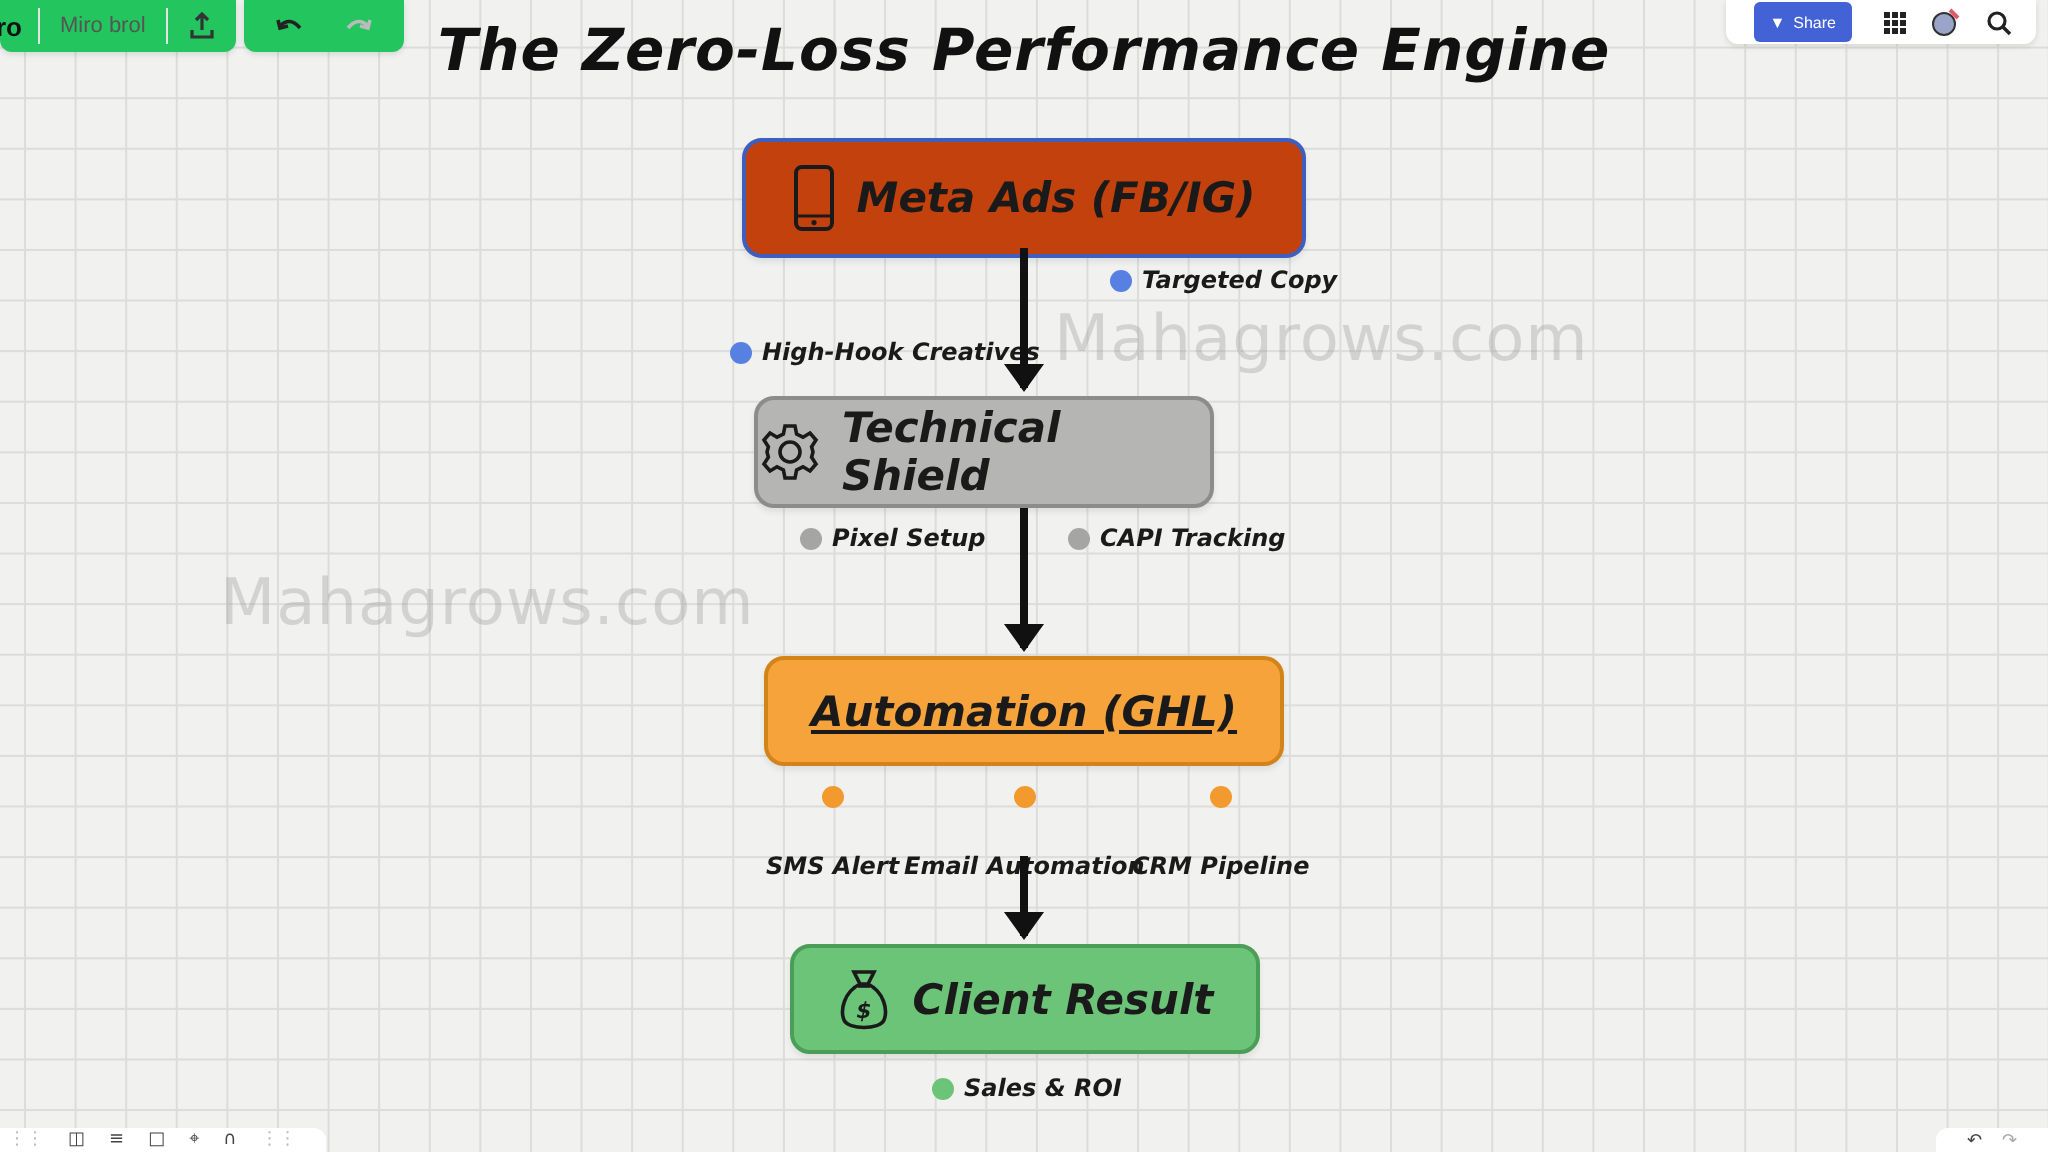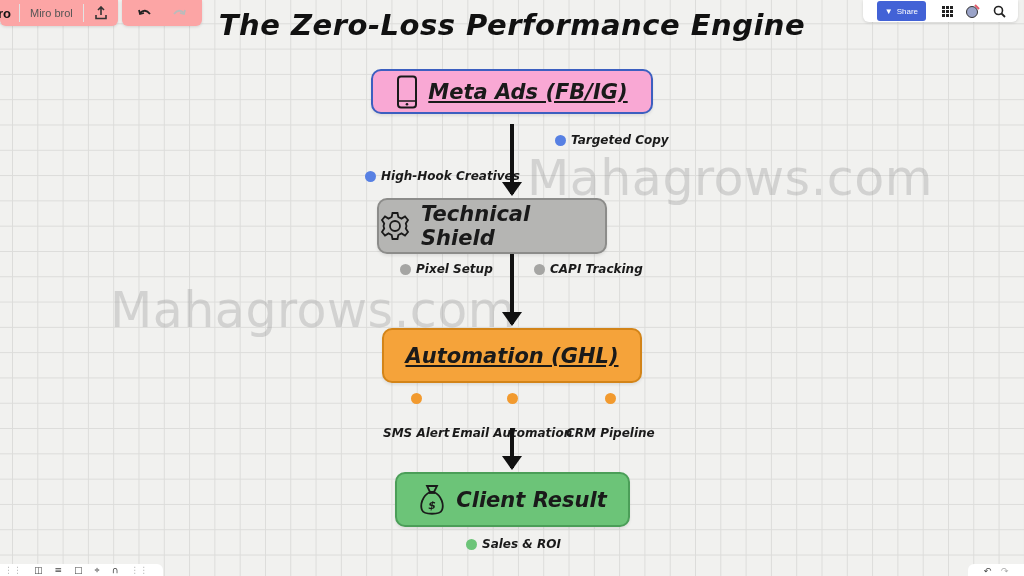--- a/index.html
+++ b/index.html
@@ -16,21 +16,21 @@
       color: #1a1a1a;
     }
     .hand { font-family: "DejaVu Sans", sans-serif; font-style: italic; font-weight: bold; }
 
     
     .tb-left {
       position: absolute; left: 0; top: 0; height: 26px;
       display: flex; align-items: center;
     }
     .tb-group {
-      background: #fca5a5; height: 26px; display: flex; align-items: center;
+      background: #22c55e; height: 26px; display: flex; align-items: center;
       border-radius: 0 0 6px 6px; box-shadow: 0 1px 3px rgba(0,0,0,0.12);
     }
     .tb-logo { font-weight: bold; font-size: 13px; padding: 0 8px 0 0; margin-left: -2px; color: #111; font-family: "Liberation Sans", sans-serif; }
     .tb-board { font-size: 11px; color: #555; padding: 0 10px; border-left: 1px solid #e3e3e3; border-right: 1px solid #e3e3e3; height: 18px; line-height: 18px; font-family: "Liberation Sans", sans-serif; }
     .tb-icon { width: 34px; height: 26px; display: flex; align-items: center; justify-content: center; font-size: 13px; color: #333; cursor: pointer; }
     .tb-icon.dim { color: #bbb; }
     .tb-undo { margin-left: 4px; padding: 0 6px; border-radius: 0 0 6px 6px; }
 
     
     .tb-right {
@@ -51,21 +51,21 @@
       font-size: 29px; letter-spacing: 0.5px; color: #111;
     }
 
     
     .node {
       position: absolute; display: flex; align-items: center; justify-content: center;
       gap: 10px; border-radius: 10px; border: 2px solid; font-size: 21px;
       box-shadow: 0 2px 3px rgba(0,0,0,0.08);
     }
     .node .icon { display: flex; align-items: center; }
-    .n-meta { left: 371px; top: 69px; width: 282px; height: 45px; background: #f9a8d4; border-color: #3c5fc0; text-decoration: underline; }
+    .n-meta { left: 371px; top: 69px; width: 282px; height: 60px; background: #c2410c; border-color: #3c5fc0; }
     .n-tech { left: 377px; top: 198px; width: 230px; height: 56px; background: #b5b5b3; border-color: #8c8c8a; }
     .n-auto { left: 382px; top: 328px; width: 260px; height: 55px; background: #f5a33a; border-color: #d38418; text-decoration: underline; }
     .n-client { left: 395px; top: 472px; width: 235px; height: 55px; background: #6cc478; border-color: #4b9e58; }
 
     
     .arrow { position: absolute; width: 4px; background: #111; }
     .arrow::after {
       content: ""; position: absolute; left: -8px; bottom: -2px;
       border-left: 10px solid transparent; border-right: 10px solid transparent;
       border-top: 14px solid #111;
@@ -81,21 +81,21 @@
     }
     .dot { width: 11px; height: 11px; border-radius: 50%; display: inline-block; }
     .dot.blue { background: #5780e3; }
     .dot.gray { background: #a5a5a3; }
     .dot.orange { background: #f29a2e; }
     .dot.green { background: #6cc478; }
 
     .vbullet { position: absolute; display: flex; flex-direction: column; align-items: center; gap: 22px; font-size: 12px; white-space: nowrap; }
 
     
-    .wm { position: absolute; font-family: "DejaVu Sans", sans-serif; color: rgba(150,150,150,0.33); font-size: 49px; letter-spacing: 0.5px; }
+    .wm { position: absolute; font-family: "DejaVu Sans", sans-serif; color: rgba(150,150,150,0.33); font-size: 32px; letter-spacing: 0.5px; }
     .wm1 { left: 527px; top: 150px; }
     .wm2 { left: 110px; top: 282px; }
 
     
     .tb-bottom {
       position: absolute; left: 0; bottom: 0; width: 163px; height: 12px;
       background: #ffffff; border-radius: 0 6px 0 0;
       display: flex; align-items: flex-end; gap: 12px; padding: 0 0 0 4px;
       font-size: 9px; color: #444; overflow: hidden;
     }

